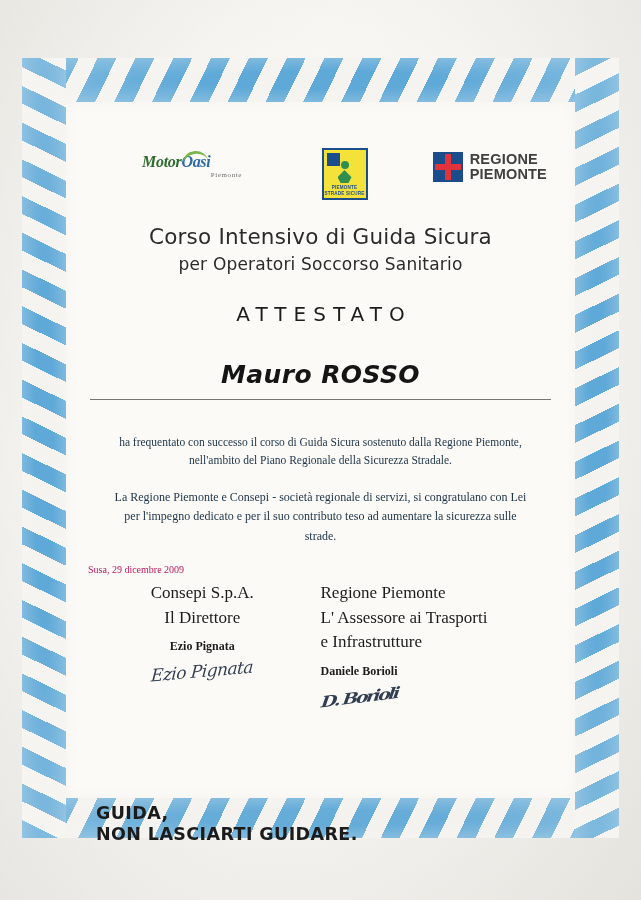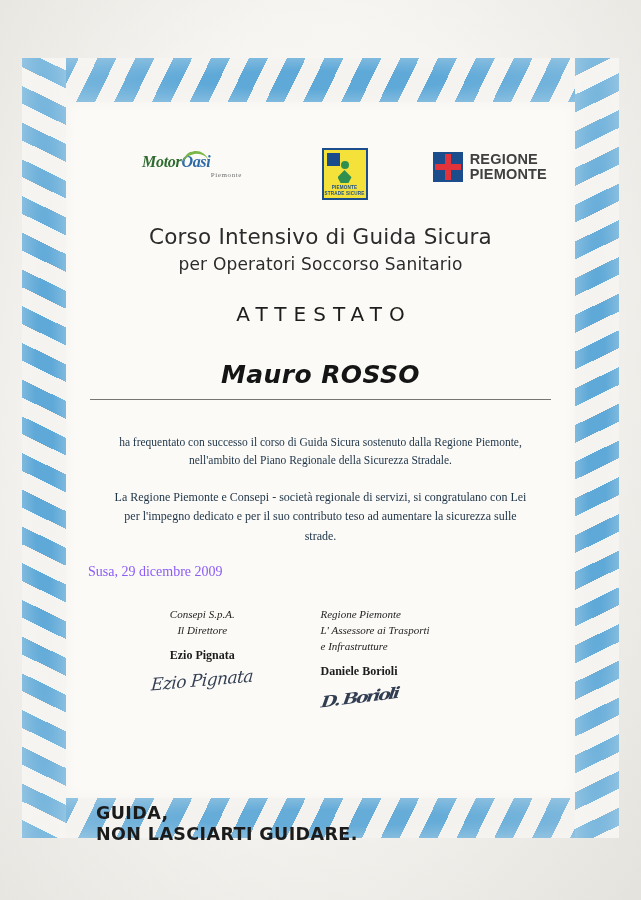--- a/index.html
+++ b/index.html
@@ -286,22 +286,22 @@
     font-size: 12px;
     line-height: 1.62;
     color: #1d3347;
   }
 
   
   #place-date {
     position: absolute;
     top: 462px; left: 22px;
     font-family: "Liberation Serif", serif;
-    font-size: 14px;
-    color: #8b5cf6;
+    font-size: 10px;
+    color: #be185d;
   }
   #place-date .date-part {
     font-style: normal;
   }
 
   
   #signatures {
     position: absolute;
     bottom: 78px;
     left: 18px; right: 18px;
@@ -309,23 +309,22 @@
     justify-content: space-between;
   }
   .sig-col {
     width: 250px;
     text-align: left;
     font-family: "Liberation Serif", serif;
     color: #1c1c1c;
   }
   .sig-col.left { text-align: center; }
   .sig-org {
-    font-size: 11px;
+    font-size: 17px;
     line-height: 1.45;
-    font-style: italic;
   }
   .sig-name {
     margin-top: 9px;
     font-size: 12px;
     font-weight: bold;
   }
   .sig-mark {
     margin-top: 7px;
     height: 34px;
     position: relative;

